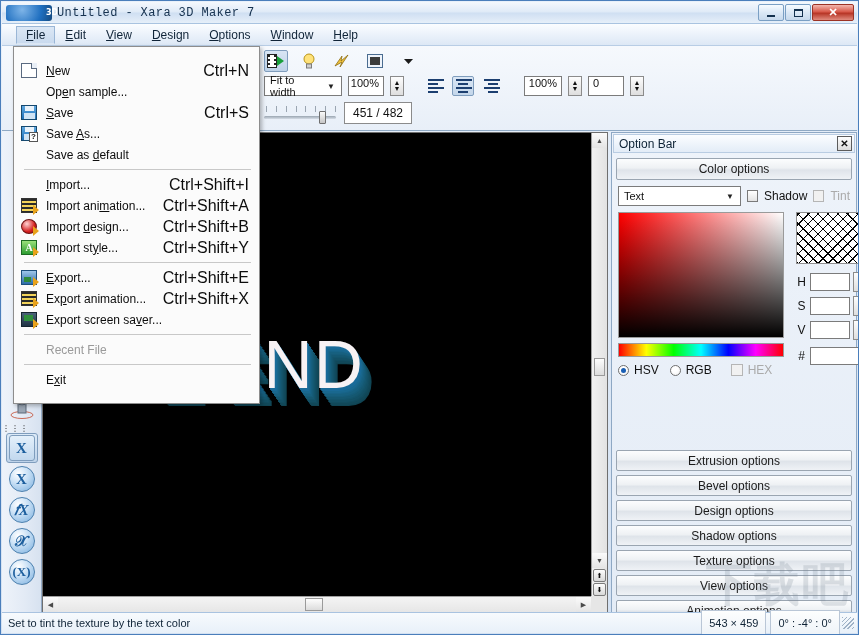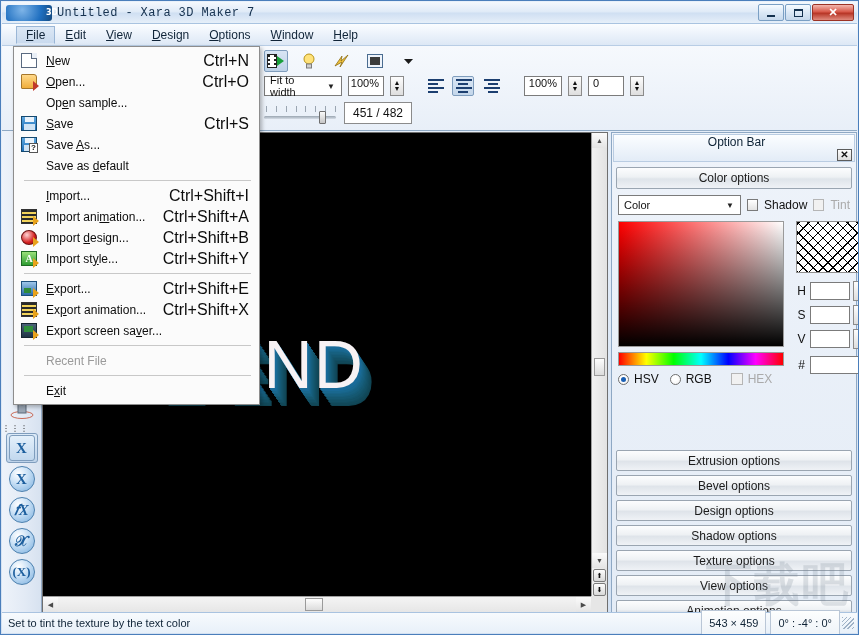--- a/index.html
+++ b/index.html
@@ -204,25 +204,25 @@
   }
   #canvas-corner { position:absolute; right:0; bottom:0; width:16px; height:16px; background:#e6e6e6; }
 
   
   #optionbar {
     position: absolute; left: 610px; top: 131px; width: 246px; height: 481px;
     background: linear-gradient(180deg,#eef3fa 0%, #e4ecf6 100%);
     border: 1px solid #8ea8c4;
   }
   #ob-title {
-    height: 28px; margin: 1px;
+    height: 19px; margin: 1px;
     background: linear-gradient(180deg,#fbfdff 0%, #e3ecf7 100%);
     border: 1px solid #b9cce2;
     display:flex; align-items:center; padding-left:5px;
-    font-size:12px; color:#0e2336;flex-direction:column;
+    font-size:12px; color:#0e2336;
   }
   #ob-close {
     margin-left:auto; margin-right:2px; width:15px; height:15px;
     border:1px solid #5c5c5c; background:linear-gradient(180deg,#fdfdfd,#dcdcdc);
     display:flex; align-items:center; justify-content:center;
     font-size:10px; font-weight:bold; color:#111; line-height:1;
   }
   .ob-section-btn {
     margin: 3px 4px 0; height: 22px;
     border: 1px solid #9aa5b1; border-radius: 2px;
@@ -279,21 +279,21 @@
   .status-cell.b2 { margin-left:2px; }
   #grip { width:12px; height:12px; margin-right:3px;
     background:
       repeating-linear-gradient(135deg, #9fb2c7 0 1px, transparent 1px 3px); }
 
   
   #filemenu {
     position: absolute; left: 12px; top: 45px; width: 247px;
     background: #fbfbfb; border: 1px solid #8d8d8d;
     box-shadow: 2px 2px 4px rgba(0,0,0,.28);
-    padding: 3px 0;
+    padding: 13px 0;
     z-index: 50;
   }
   .mi { height: 21px; display:flex; align-items:center; position:relative; font-size:12px; color:#0d0d0d; }
   .mi .mi-icon {
     width: 22px; height: 17px; margin-left: 4px; margin-right:6px;
     display:flex; align-items:center; justify-content:center;
   }
   .mi .mi-label { flex: 0 0 auto; }
   .mi .mi-accel { position:absolute; right: 10px; font-size:16px; color:#0d0d0d; }
   .mi.disabled .mi-label, .mi.disabled .mi-accel { color: #9a9a9a; }
@@ -529,21 +529,21 @@
       <span id="ob-close">✕</span>
     </div>
 
     <div class="ob-section-btn" style="margin-top:5px">
       <span>Color options</span>
     </div>
 
     <div id="ob-body">
       <div class="row" style="margin-top:6px">
         <div class="combo" id="type-combo">
-          <span>Color</span>
+          <span>Text</span>
           <span class="arrow">▼</span>
         </div>
         <div class="chk"></div>
         <span class="lbl">Shadow</span>
         <div class="chk dim"></div>
         <span class="lbl dim">Tint</span>
       </div>
 
       <div class="row" style="margin-top:6px; align-items:flex-start">
         <div>
@@ -630,29 +630,20 @@
   <div id="filemenu">
 
     <div class="mi">
       <span class="mi-icon">
           <span class="ic ic-doc"></span>
         </span>
       <span class="mi-label"><u>N</u>ew</span>
       <span class="mi-accel">Ctrl+N</span>
     </div>
 
-    <div class="mi">
-      <span class="mi-icon">
-          <span class="ic ic-folder">
-            <span class="ic-arrow" style="border-left-color:#c0392b"></span>
-          </span>
-        </span>
-      <span class="mi-label"><u>O</u>pen...</span>
-      <span class="mi-accel">Ctrl+O</span>
-    </div>
 
     <div class="mi">
       <span class="mi-icon"></span>
       <span class="mi-label">Op<u>e</u>n sample...</span>
       <span class="mi-accel"></span>
     </div>
 
     <div class="mi">
       <span class="mi-icon">
           <span class="ic ic-save"></span>

